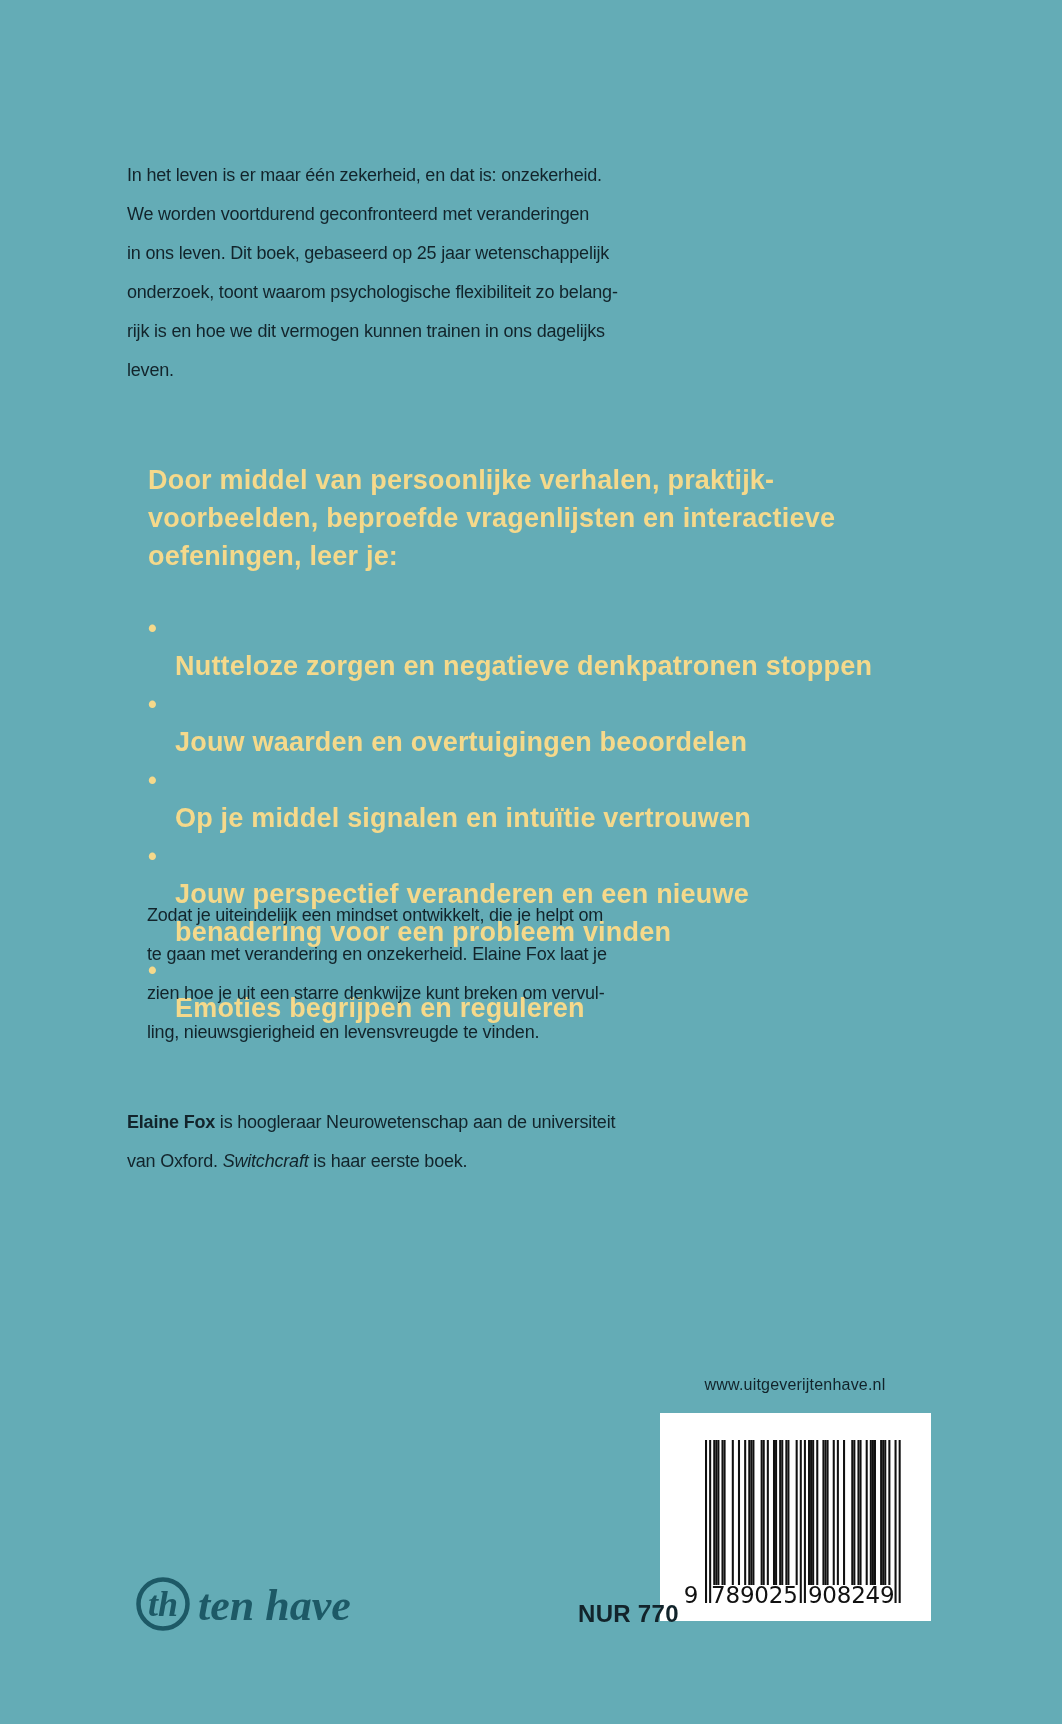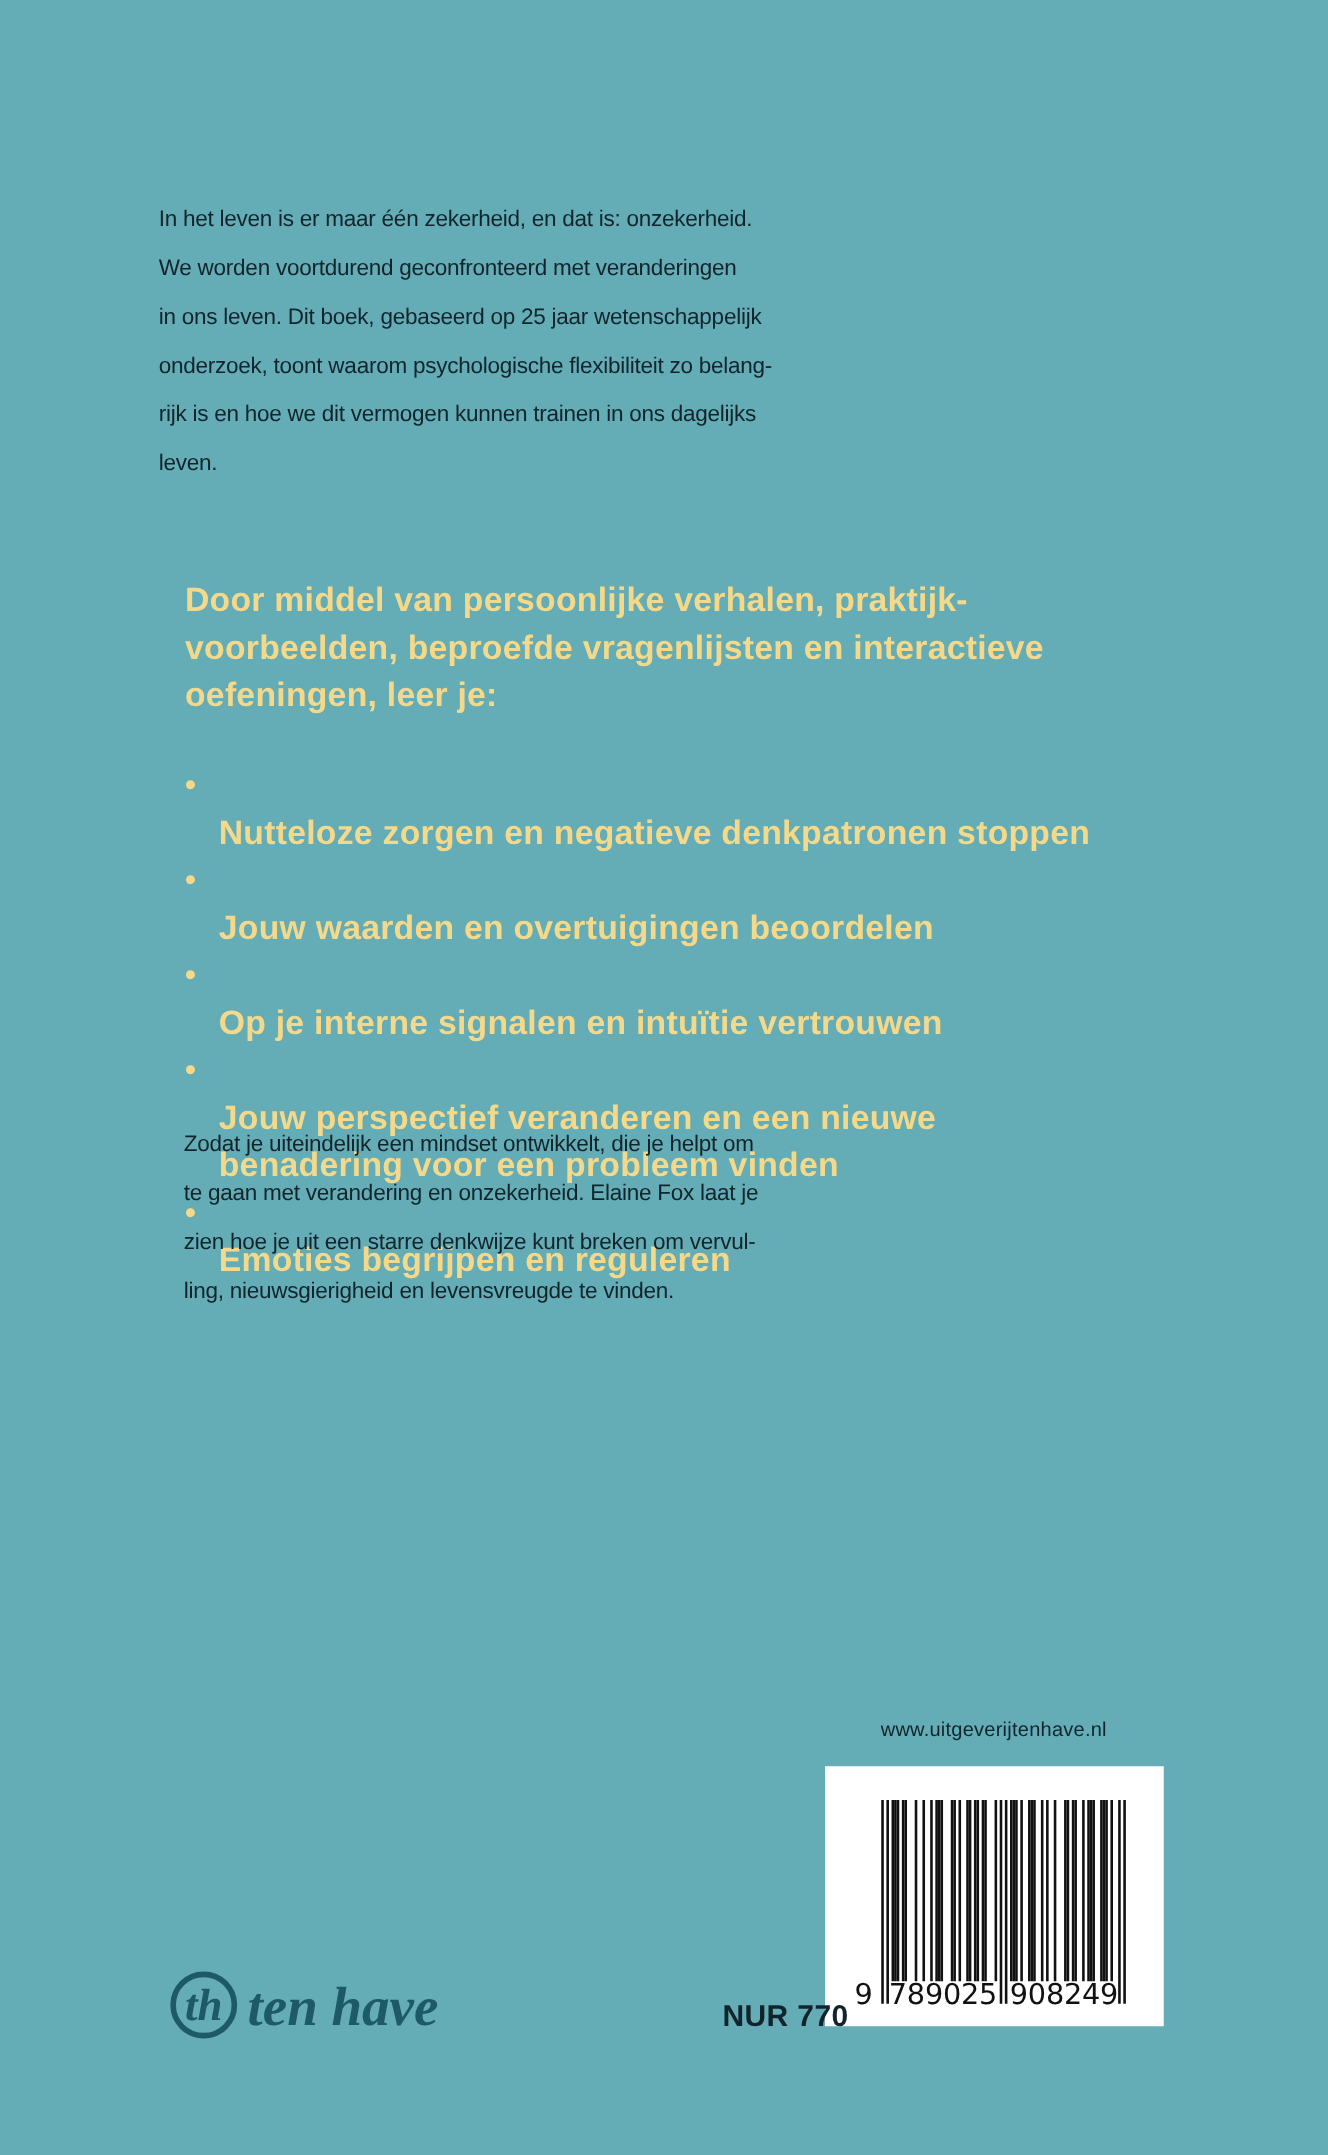--- a/index.html
+++ b/index.html
@@ -81,38 +81,39 @@
       <li>
         <span class="dot">•</span>
         <span class="btext">Nutteloze zorgen en negatieve denkpatronen stoppen</span>
       </li>
       <li>
         <span class="dot">•</span>
         <span class="btext">Jouw waarden en overtuigingen beoordelen</span>
       </li>
       <li>
         <span class="dot">•</span>
-        <span class="btext">Op je interne signalen en intuïtie vertrouwen</span>
+        <span class="btext">Op je middel signalen en intuïtie vertrouwen</span>
       </li>
       <li>
         <span class="dot">•</span>
         <span class="btext">Jouw perspectief veranderen en een nieuwe
 benadering voor een probleem vinden</span>
       </li>
       <li>
         <span class="dot">•</span>
         <span class="btext">Emoties begrijpen en reguleren</span>
       </li>
     </ul>
 
   <div class="textblock dark p3">Zodat je uiteindelijk een mindset ontwikkelt, die je helpt om
 te gaan met verandering en onzekerheid. Elaine Fox laat je
 zien hoe je uit een starre denkwijze kunt breken om vervul-
 ling, nieuwsgierigheid en levensvreugde te vinden.</div>
 
+  <div class="textblock dark p4"><span class="b">Elaine Fox</span><span> is hoogleraar Neurowetenschap aan de universiteit</span><br><span>van Oxford. </span><span class="i">Switchcraft</span><span> is haar eerste boek.</span></div>
 
   <div class="site">www.uitgeverijtenhave.nl</div>
 
   <div class="barcode-box">
     <svg width="271" height="208" viewBox="0 0 271 208" xmlns="http://www.w3.org/2000/svg">
         <rect x="45.00" y="27" width="2.06" height="163" fill="#111111"></rect>
         <rect x="49.12" y="27" width="2.06" height="163" fill="#111111"></rect>
         <rect x="53.24" y="27" width="2.06" height="145" fill="#111111"></rect>
         <rect x="55.30" y="27" width="2.06" height="145" fill="#111111"></rect>
         <rect x="57.36" y="27" width="2.06" height="145" fill="#111111"></rect>

